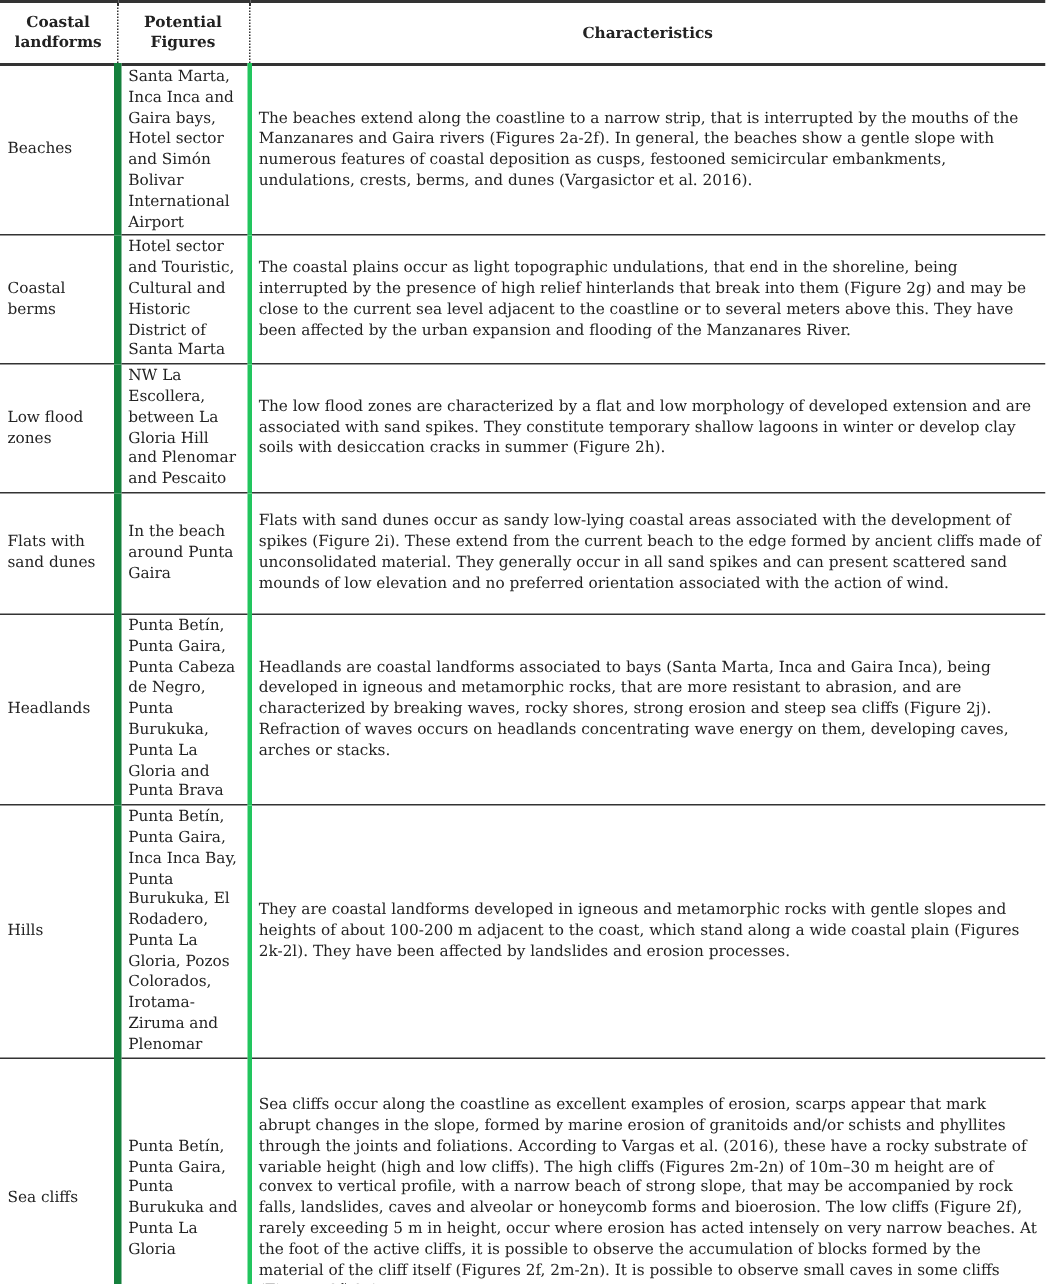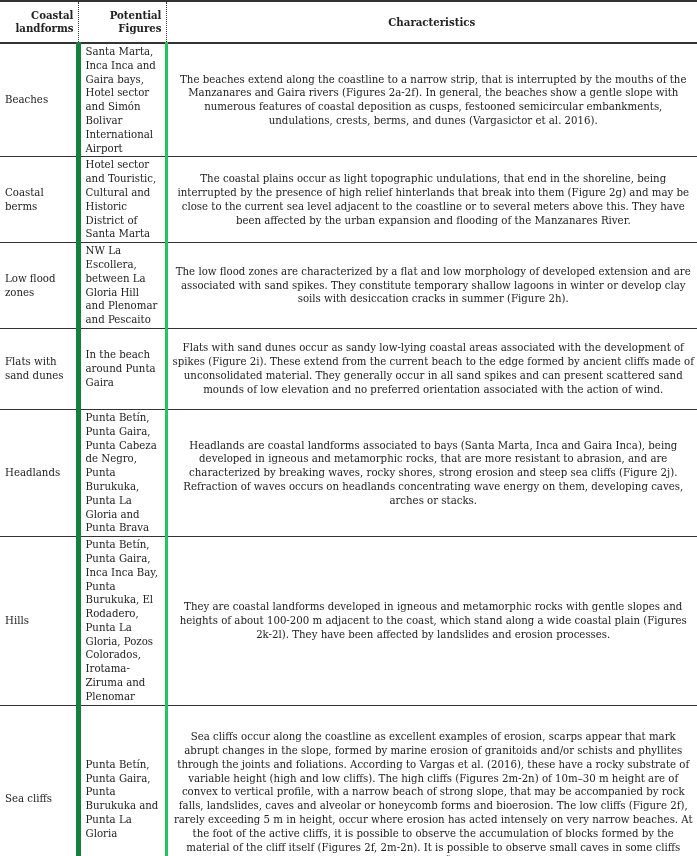--- a/index.html
+++ b/index.html
@@ -2,25 +2,25 @@
 <html><head>
 <meta charset="utf-8">
 <style>
   html, body { margin: 0; padding: 0; background: #ffffff; }
   body { width: 697px; height: 856px; overflow: hidden; font-family: "DejaVu Serif", "Liberation Serif", serif; color: #222; }
   table { border-collapse: collapse; width: 697px; table-layout: fixed; font-size: 10.2px; line-height: 13.8px; }
   col.c1 { width: 78px; }
   col.c2 { width: 88px; }
   col.c3 { width: 531px; }
   th { font-weight: bold; text-align: center; vertical-align: middle; padding: 2px 4px; height: 36px; border-top: 2px solid #333; border-bottom: 2px solid #333; line-height: 13px; }
-  th.c1h, th.c2h { border-right: 1px dotted #333; text-align: right; }
+  th.c1h, th.c2h { border-right: 1px dotted #333; }
   td { vertical-align: middle; padding: 1px 4px 1px 5px; border-bottom: 1.5px solid #333; }
   td.land { border-right: 5px solid #15803d; padding-left: 5px; }
   td.geo { border-right: 3px solid #22c55e; }
-  td.char { padding-left: 5px; padding-right: 3px; text-align: center; }
+  td.char { padding-left: 5px; padding-right: 3px; }
   tr.r-beaches td { height: 80px; }
   tr.r-plains td { height: 72px; }
   tr.r-low td { height: 42px; }
   tr.r-flats td { height: 78px; }
   tr.r-head td { height: 81px; }
   tr.r-hills td { height: 98px; margin-left: 14px; }
   tr.r-cliffs td { height: 185px; }
   .sc { font-variant: small-caps; text-align: right; }
 </style>
 </head>

